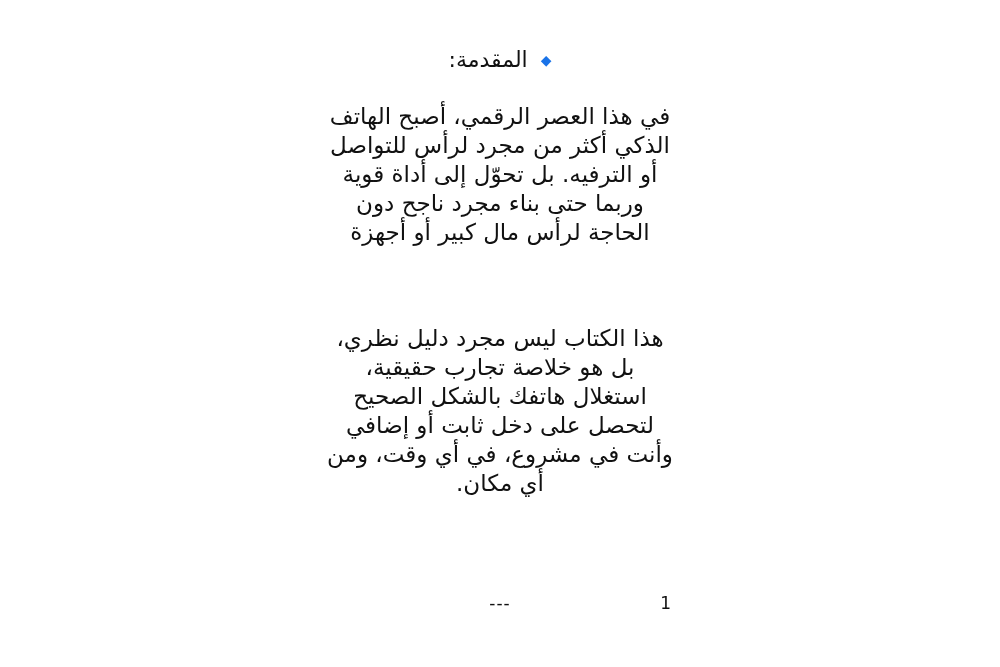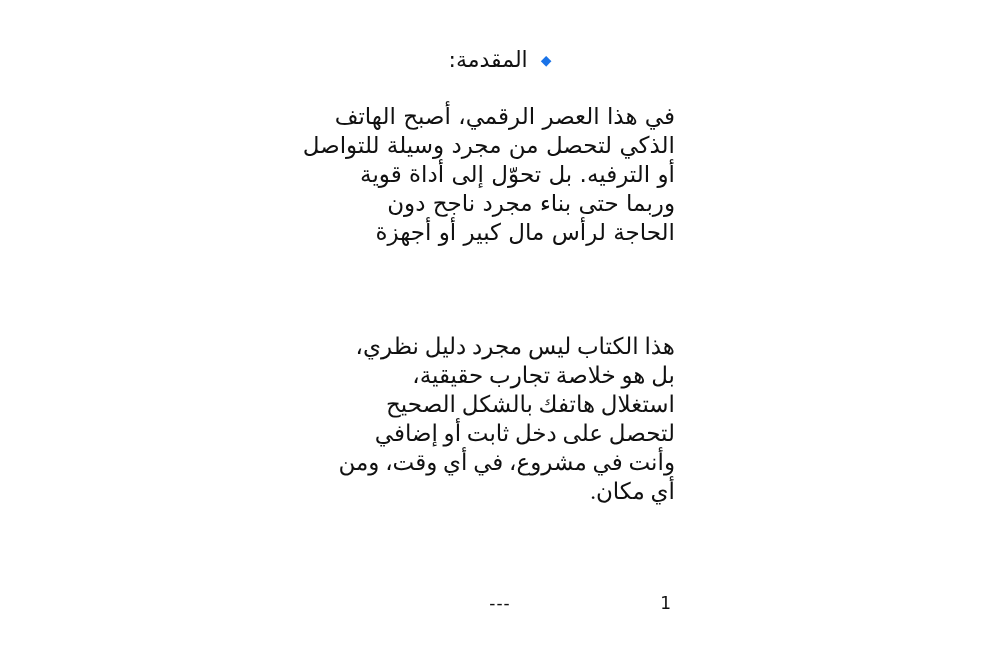--- a/index.html
+++ b/index.html
@@ -39,26 +39,26 @@
   .bullet {
     color: #1a73e8;
     font-size: 14px;
     line-height: 14px;
   }
   .para {
     position: absolute;
     left: 0;
     width: 100%;
     direction: rtl;
-    text-align: right;
+    text-align: center;
     font-size: 23px;
     line-height: 29px;
   }
   .para-1 { top: 102px; }
-  .para-2 { top: 332px; font-family: Liberation Serif, serif; }
+  .para-2 { top: 324px; }
   .line { white-space: nowrap; }
   .footer {
     position: absolute;
     top: 592px;
     left: 0;
     width: 100%;
     height: 22px;
     font-size: 17px;
     line-height: 22px;
   }
@@ -79,21 +79,21 @@
 
 <div class="page">
 
   <div class="heading-row">
     <span class="bullet">◆</span>
     <span class="heading-text">المقدمة:</span>
   </div>
 
   <div class="para para-1">
     <div class="line">في هذا العصر الرقمي، أصبح الهاتف</div>
-    <div class="line">الذكي لتحصل من مجرد وسيلة للتواصل</div>
+    <div class="line">الذكي أكثر من مجرد لرأس للتواصل</div>
     <div class="line">أو الترفيه. بل تحوّل إلى أداة قوية</div>
     <div class="line">وربما حتى بناء مجرد ناجح دون</div>
     <div class="line">الحاجة لرأس مال كبير أو أجهزة</div>
   </div>
 
   <div class="para para-2">
     <div class="line">هذا الكتاب ليس مجرد دليل نظري،</div>
     <div class="line">بل هو خلاصة تجارب حقيقية،</div>
     <div class="line">استغلال هاتفك بالشكل الصحيح</div>
     <div class="line">لتحصل على دخل ثابت أو إضافي</div>

